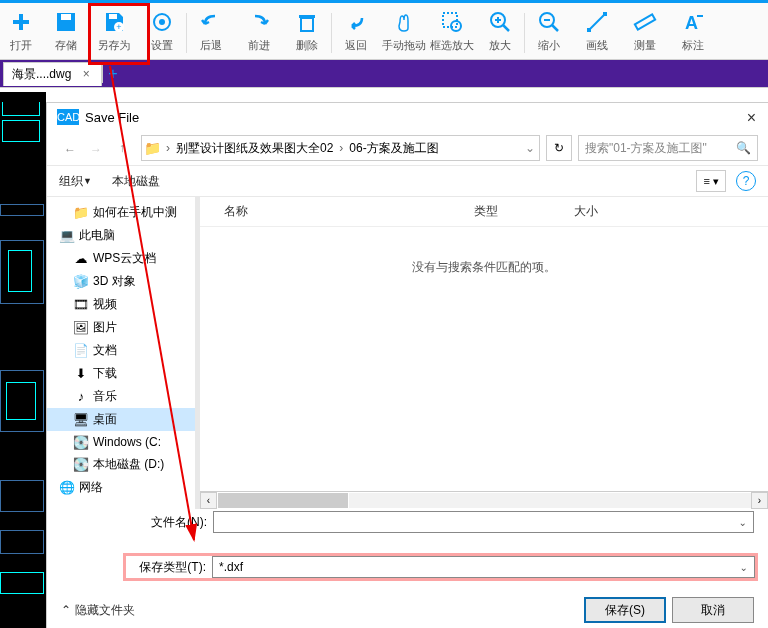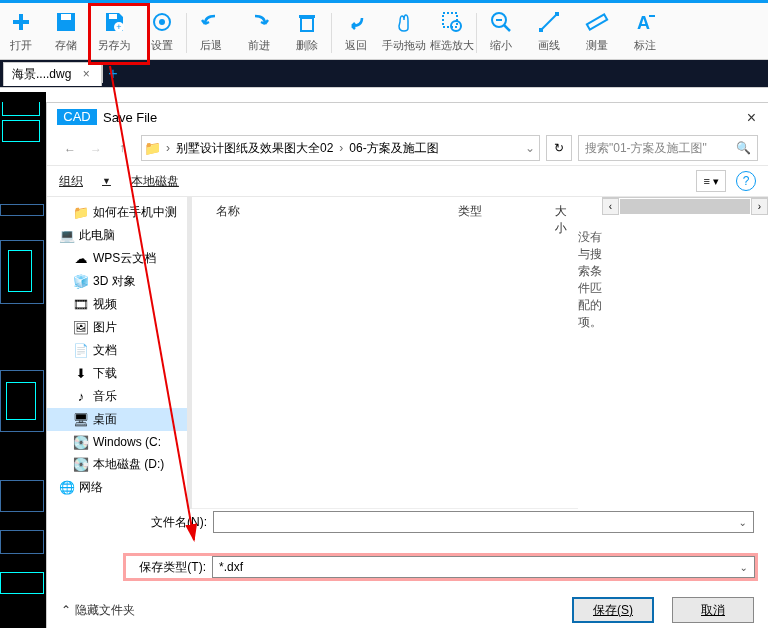--- a/index.html
+++ b/index.html
@@ -4,69 +4,69 @@
   <style>
     * { margin:0; padding:0; box-sizing:border-box; font-family:"Microsoft YaHei","Segoe UI",sans-serif; }
     body { width:768px; height:628px; background:#fff; font-size:12px; overflow:hidden; position:relative; }
     .toolbar { display:flex; height:60px; border-top:3px solid #0a9af3; border-bottom:1px solid #d0d0d0; background:#fafafa; }
     .tbtn { width:48px; display:flex; flex-direction:column; align-items:center; justify-content:center; gap:4px; cursor:pointer; position:relative; }
     .tbtn:first-child { width:42px; }
     .tbtn-icon { width:24px; height:24px; display:flex; align-items:center; justify-content:center; }
     .tbtn-label { font-size:11px; color:#555; }
     .sep { width:1px; height:40px; background:#ddd; margin:10px 0; }
     .hl-box { border:3px solid #e80000; position:absolute; pointer-events:none; }
-    .tabrow { display:flex; height:28px; align-items:center; background:#0f172a; border-bottom:1px solid #d0d0d0; }
+    .tabrow { display:flex; height:28px; align-items:center; background:#4c1d95; border-bottom:1px solid #d0d0d0; }
     .tab { display:flex; align-items:center; padding:0 8px; height:24px; background:#fff; border:1px solid #ccc; border-bottom:none; margin-left:3px; gap:8px; font-size:12px; }
     .tab-close { color:#666; cursor:pointer; width:14px; text-align:center; }
     .tab-add { width:20px; text-align:center; font-size:16px; color:#0a9af3; cursor:pointer; border-left:1px solid #ccc; }
     .canvas { position:absolute; top:92px; left:0; width:46px; bottom:0; background:#000; }
     .cad-shape { position:absolute; border:1px solid #3a6ea5; }
     .cad-cyan { border-color:#0ff; }
     .dialog { position:absolute; top:102px; left:46px; right:0; bottom:0; background:#fff; border-top:1px solid #ccc; border-left:1px solid #ccc; }
     .dlg-title { display:flex; align-items:center; padding:6px 10px; font-size:13px; gap:6px; }
     .dlg-close { position:absolute; right:12px; top:6px; font-size:16px; cursor:pointer; color:#333; }
     .nav-row { display:flex; align-items:center; padding:4px 10px; gap:0; }
     .nav-btn { width:26px; height:26px; display:flex; align-items:center; justify-content:center; color:#888; cursor:pointer; }
     .bc { display:flex; align-items:center; height:26px; border:1px solid #ccc; flex:1; margin:0 6px; background:#fff; }
     .bc .folder { width:22px; text-align:center; color:#e8a33d; font-size:14px; }
     .bc .crumb { padding:0 4px; cursor:pointer; }
     .bc .ar { color:#666; padding:0 2px; }
     .refresh-btn, .search-box { height:26px; border:1px solid #ccc; }
     .refresh-btn { width:26px; display:flex; align-items:center; justify-content:center; cursor:pointer; }
     .search-box { display:flex; align-items:center; padding:0 6px; width:180px; color:#888; justify-content:space-between; }
     .tool-row { display:flex; align-items:center; padding:4px 12px; border-bottom:1px solid #e8e8e8; border-top:1px solid #e8e8e8; }
-    .tlink { color:#222; cursor:pointer; margin-right:20px; display:flex; align-items:center; gap:19px;text-decoration:underline; }
+    .tlink { color:#222; cursor:pointer; margin-right:20px; display:flex; align-items:center; gap:0; }
     .view-btns { margin-left:auto; display:flex; gap:4px; }
     .vbtn { width:30px; height:22px; border:1px solid #ccc; display:flex; align-items:center; justify-content:center; cursor:pointer; font-size:11px; }
     .help-btn { width:20px; height:20px; border-radius:50%; border:1px solid #0a9af3; color:#0a9af3; display:flex; align-items:center; justify-content:center; margin-left:10px; cursor:pointer; }
     .body { display:flex; height:312px; }
     .tree { width:148px; padding:4px 0; overflow:hidden; background:#fff; }
     .tree-item { display:flex; align-items:center; padding:3px 0 3px 12px; gap:4px; cursor:pointer; white-space:nowrap; }
     .tree-item.lvl2 { padding-left:26px; }
     .tree-item.sel { background:#cce8ff; }
     .tic { width:16px; height:16px; display:inline-flex; align-items:center; justify-content:center; font-size:13px; }
     .splitter { width:5px; background:#e8e8e8; cursor:col-resize; }
-    .list { flex:1; display:flex; flex-direction:row; }
+    .list { flex:1; display:flex; flex-direction:column; }
     .cols { display:flex; padding:6px 0 6px 24px; color:#333; border-bottom:1px solid #eee; }
     .col-name { width:250px; } .col-mod { width:130px; } .col-type { width:100px; } .col-size { }
     .empty { text-align:center; color:#555; margin-top:32px; }
     .hsb { display:flex; align-items:center; height:18px; border-top:1px solid #ccc; }
     .sb-btn { width:17px; height:17px; border:1px solid #ccc; background:#f2f2f2; text-align:center; font-size:10px; line-height:15px;}
     .sb-thumb { width:130px; height:15px; background:#ccc; margin:0 1px; }
     .sb-track { flex:1; height:15px; background:#f2f2f2; }
     .form { padding:2px 14px 0 80px; }
     .frow { display:flex; align-items:center; margin-bottom:20px; }
     .flabel { width:80px; text-align:right; margin-right:6px; }
     .finput { flex:1; height:22px; border:1px solid #888; padding:0 6px; background:#fff; display:flex; align-items:center; justify-content:space-between; }
     .dd-arrow { color:#555; font-size:10px; }
     .hl-row { border:3px solid #fca5a5; padding:0; margin:2px -4px 10px -4px; }
     .hl-row .frow { margin-bottom:0; }
     .btn-row { display:flex; align-items:center; padding:6px 14px; margin-top:4px; }
     .hide-link { color:#333; cursor:pointer; display:flex; align-items:center; gap:4px; }
-    .dbtn { width:82px; height:26px; border:1px solid #888; background:#e8e8e8; margin-left:18px; cursor:pointer; display:flex; align-items:center; justify-content:center;text-decoration:underline; }
+    .dbtn { width:82px; height:26px; border:1px solid #888; background:#e8e8e8; margin-left:6px; cursor:pointer; display:flex; align-items:center; justify-content:center; }
     .dbtn.primary { border:2px solid #0a6db0; }
     .spacer { flex:1; }
     svg.arrow-annot { position:absolute; top:0; left:0; pointer-events:none; }
   </style>
 </head>
 <body>
 
 <div class="toolbar" id="toolbar">
     <div class="tbtn">
       <div class="tbtn-icon">
@@ -150,20 +150,31 @@
       <div class="tbtn-label">手动拖动</div>
     </div>
     <div class="tbtn">
       <div class="tbtn-icon">
         <svg width="24" height="24">
           <rect x="3" y="3" width="14" height="14" fill="none" stroke="#0a9af3" stroke-width="2" stroke-dasharray="2"></rect>
           <circle cx="16" cy="16" r="5" fill="none" stroke="#0a9af3" stroke-width="2"></circle>
         </svg>
       </div>
       <div class="tbtn-label">框选放大</div>
+    </div>
+    <div class="tbtn">
+      <div class="tbtn-icon">
+        <svg width="24" height="24">
+          <circle cx="10" cy="10" r="7" fill="none" stroke="#0a9af3" stroke-width="2"></circle>
+          <line x1="15" y1="15" x2="21" y2="21" stroke="#0a9af3" stroke-width="2.5"></line>
+          <line x1="7" y1="10" x2="13" y2="10" stroke="#0a9af3" stroke-width="2"></line>
+          <line x1="10" y1="7" x2="10" y2="13" stroke="#0a9af3" stroke-width="2"></line>
+        </svg>
+      </div>
+      <div class="tbtn-label">放大</div>
     </div>
     <div class="sep"></div>
     <div class="tbtn">
       <div class="tbtn-icon">
         <svg width="24" height="24">
           <circle cx="10" cy="10" r="7" fill="none" stroke="#0a9af3" stroke-width="2"></circle>
           <line x1="15" y1="15" x2="21" y2="21" stroke="#0a9af3" stroke-width="2.5"></line>
           <line x1="7" y1="10" x2="13" y2="10" stroke="#0a9af3" stroke-width="2"></line>
         </svg>
       </div>
@@ -215,21 +226,21 @@
   <div class="cad-shape cad-cyan" style="top:158px;left:8px;width:24px;height:42px;"></div>
   <div class="cad-shape" style="top:278px;left:0;width:44px;height:62px;"></div>
   <div class="cad-shape cad-cyan" style="top:290px;left:6px;width:30px;height:38px;"></div>
   <div class="cad-shape" style="top:388px;left:0;width:44px;height:32px;"></div>
   <div class="cad-shape" style="top:438px;left:0;width:44px;height:24px;"></div>
   <div class="cad-shape cad-cyan" style="top:480px;left:0;width:44px;height:22px;"></div>
 </div>
 
 <div class="dialog">
   <div class="dlg-title">
-    <span style="display:inline-block;width:40px;height:16px;background:#0a9af3;color:#fff;font-size:13px;line-height:16px;text-align:center;">CAD</span>
+    <span style="display:inline-block;width:22px;height:16px;background:#0a9af3;color:#fff;font-size:11px;line-height:16px;text-align:center;">CAD</span>
     <span>Save File</span>
     <span class="dlg-close">×</span>
   </div>
 
   <div class="nav-row">
     <div class="nav-btn">←</div>
     <div class="nav-btn" style="color:#ccc;">→</div>
     <div class="nav-btn">↑</div>
     <div class="bc">
       <span class="folder">📁</span>

